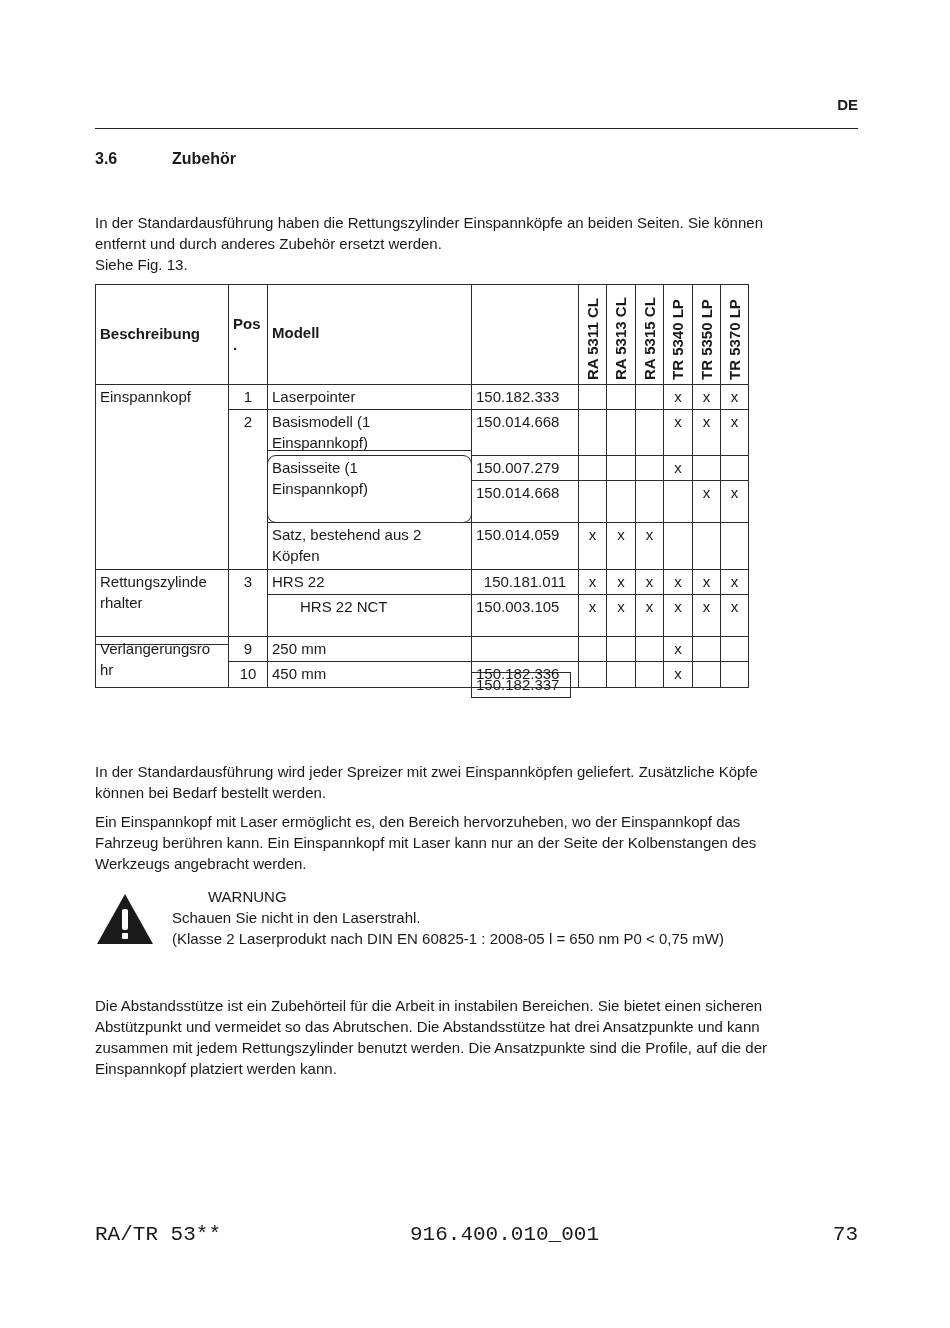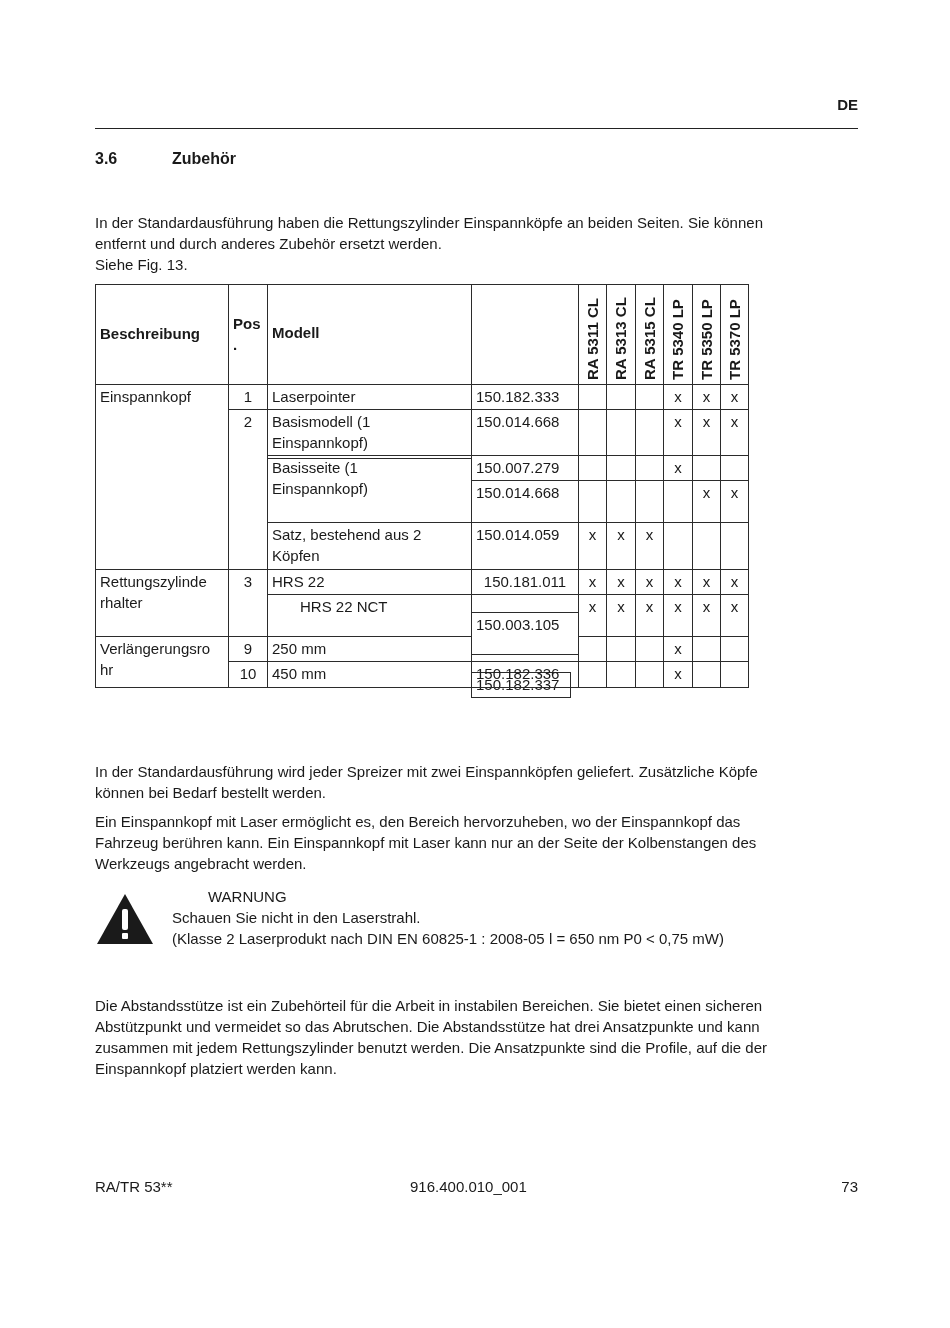--- a/index.html
+++ b/index.html
@@ -11,21 +11,21 @@
   .sec-num { left: 95px; top: 150px; font-weight: bold; font-size: 16px; }
   .sec-title { left: 172px; top: 150px; font-weight: bold; font-size: 16px; }
   .para { left: 95px; width: 763px; font-size: 15px; line-height: 21px; }
   .p1 { top: 212px; }
   .p2 { top: 727px; margin-top: 34px; }
   .p3 { top: 811px; }
   .p4 { top: 995px; }
   .warn-icon { left: 96px; top: 893px; width: 58px; height: 52px; }
   .warn-block { left: 172px; top: 886px; font-size: 15px; line-height: 21px; }
   .warn-title { font-weight: normal; margin-left: 36px; }
-  .footer { top: 1178px; font-size: 15px; }
+  .footer { top: 1223px; font-size: 21px; font-family: Liberation Mono, monospace; }
   .f-left { left: 95px; }
   .f-mid { left: 410px; }
   .f-right { left: 790px; width: 68px; text-align: right; }
 
   
   .tbl { position: absolute; left: 0; top: 0; }
   .cell { position: absolute; box-sizing: border-box; border: 1px solid #2b2b2b;
           font-size: 15px; line-height: 21px; padding: 1px 4px; overflow: hidden; }
   .hdr { font-weight: bold; }
   .vtext { position: absolute; left: 50%; bottom: 4px; transform-origin: left bottom;
@@ -85,33 +85,33 @@
   <div class="cell" style="left:471px;top:384px;width:108px;height:26px;">150.182.333</div>
   <div class="cell mark" style="left:578px;top:384px;width:29px;height:26px;"></div>
   <div class="cell mark" style="left:606px;top:384px;width:30px;height:26px;"></div>
   <div class="cell mark" style="left:635px;top:384px;width:29px;height:26px;"></div>
   <div class="cell mark" style="left:663px;top:384px;width:30px;height:26px;">x</div>
   <div class="cell mark" style="left:692px;top:384px;width:29px;height:26px;">x</div>
   <div class="cell mark" style="left:720px;top:384px;width:29px;height:26px;">x</div>
 
   <div class="cell center" style="left:228px;top:409px;width:40px;height:161px;">2</div>
 
-  <div class="cell" style="left:267px;top:409px;width:205px;height:50px;">
+  <div class="cell" style="left:267px;top:409px;width:205px;height:42px;">
     <div>Basismodell (1</div>
     <div>Einspannkopf)</div>
   </div>
   <div class="cell" style="left:471px;top:409px;width:108px;height:47px;">150.014.668</div>
   <div class="cell mark" style="left:578px;top:409px;width:29px;height:47px;"></div>
   <div class="cell mark" style="left:606px;top:409px;width:30px;height:47px;"></div>
   <div class="cell mark" style="left:635px;top:409px;width:29px;height:47px;"></div>
   <div class="cell mark" style="left:663px;top:409px;width:30px;height:47px;">x</div>
   <div class="cell mark" style="left:692px;top:409px;width:29px;height:47px;">x</div>
   <div class="cell mark" style="left:720px;top:409px;width:29px;height:47px;">x</div>
 
-  <div class="cell" style="left:267px;top:455px;width:205px;height:68px;">
+  <div class="cell" style="left:267px;top:455px;width:205px;height:68px;border-radius:9px;">
     <div>Basisseite (1</div>
     <div>Einspannkopf)</div>
   </div>
 
   <div class="cell" style="left:471px;top:455px;width:108px;height:26px;">150.007.279</div>
   <div class="cell mark" style="left:578px;top:455px;width:29px;height:26px;"></div>
   <div class="cell mark" style="left:606px;top:455px;width:30px;height:26px;"></div>
   <div class="cell mark" style="left:635px;top:455px;width:29px;height:26px;"></div>
   <div class="cell mark" style="left:663px;top:455px;width:30px;height:26px;">x</div>
   <div class="cell mark" style="left:692px;top:455px;width:29px;height:26px;"></div>
@@ -130,37 +130,37 @@
     <div>Köpfen</div>
   </div>
   <div class="cell" style="left:471px;top:522px;width:108px;height:48px;">150.014.059</div>
   <div class="cell mark" style="left:578px;top:522px;width:29px;height:48px;">x</div>
   <div class="cell mark" style="left:606px;top:522px;width:30px;height:48px;">x</div>
   <div class="cell mark" style="left:635px;top:522px;width:29px;height:48px;">x</div>
   <div class="cell mark" style="left:663px;top:522px;width:30px;height:48px;"></div>
   <div class="cell mark" style="left:692px;top:522px;width:29px;height:48px;"></div>
   <div class="cell mark" style="left:720px;top:522px;width:29px;height:48px;"></div>
 
-  <div class="cell" style="left:95px;top:569px;width:134px;height:68px;">
+  <div class="cell" style="left:95px;top:569px;width:134px;height:76px;">
     <div>Rettungszylinde</div>
     <div>rhalter</div>
   </div>
   <div class="cell center" style="left:228px;top:569px;width:40px;height:68px;">3</div>
 
   <div class="cell" style="left:267px;top:569px;width:205px;height:26px;">HRS 22</div>
   <div class="cell" style="left:471px;top:569px;width:108px;height:26px;text-align:center;">150.181.011</div>
   <div class="cell mark" style="left:578px;top:569px;width:29px;height:26px;">x</div>
   <div class="cell mark" style="left:606px;top:569px;width:30px;height:26px;">x</div>
   <div class="cell mark" style="left:635px;top:569px;width:29px;height:26px;">x</div>
   <div class="cell mark" style="left:663px;top:569px;width:30px;height:26px;">x</div>
   <div class="cell mark" style="left:692px;top:569px;width:29px;height:26px;">x</div>
   <div class="cell mark" style="left:720px;top:569px;width:29px;height:26px;">x</div>
 
   <div class="cell" style="left:267px;top:594px;width:205px;height:43px;padding-left:32px;">HRS 22 NCT</div>
-  <div class="cell" style="left:471px;top:594px;width:108px;height:43px;margin-top:18px;">150.003.105</div>
+  <div class="cell" style="left:471px;top:594px;width:108px;height:43px;">150.003.105</div>
   <div class="cell mark" style="left:578px;top:594px;width:29px;height:43px;">x</div>
   <div class="cell mark" style="left:606px;top:594px;width:30px;height:43px;">x</div>
   <div class="cell mark" style="left:635px;top:594px;width:29px;height:43px;">x</div>
   <div class="cell mark" style="left:663px;top:594px;width:30px;height:43px;">x</div>
   <div class="cell mark" style="left:692px;top:594px;width:29px;height:43px;">x</div>
   <div class="cell mark" style="left:720px;top:594px;width:29px;height:43px;">x</div>
 
   <div class="cell" style="left:95px;top:636px;width:134px;height:52px;">
     <div>Verlängerungsro</div>
     <div>hr</div>

